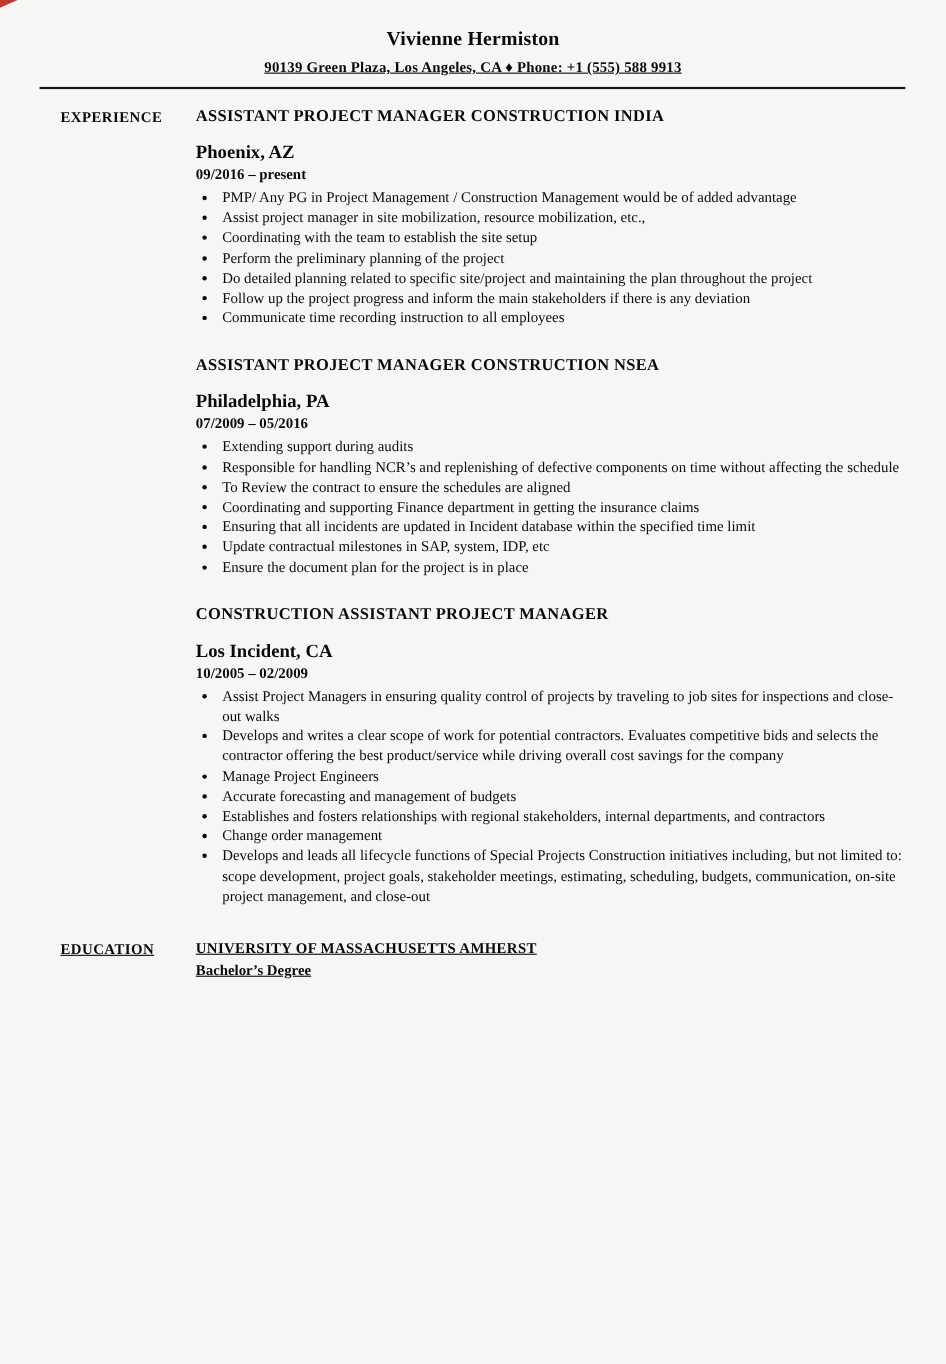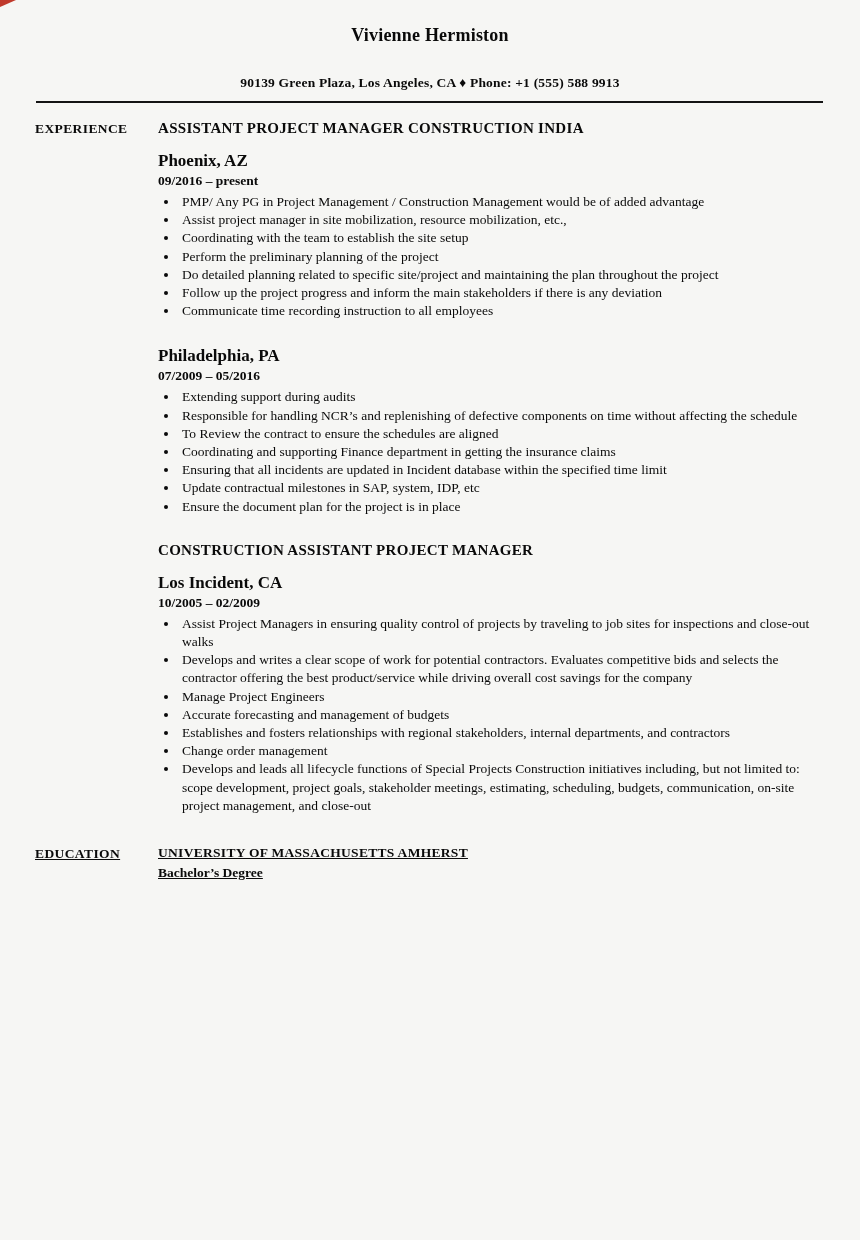--- a/index.html
+++ b/index.html
@@ -14,24 +14,24 @@
   }
   .corner-fragment {
     position: absolute;
     top: 0; left: 0;
     width: 0; height: 0;
     border-top: 7px solid #c0392b;
     border-right: 16px solid transparent;
   }
   .header { padding-top: 25px; text-align: center; }
   .name { font-size: 18px; font-weight: bold; letter-spacing: 0.2px; }
-  .contact { font-size: 13.5px; font-weight: bold; margin-top: 29px; letter-spacing: 0.2px; }
+  .contact { font-size: 13.5px; font-weight: bold; margin-top: 7px; letter-spacing: 0.2px; text-decoration: underline; }
   .rule { border: none; border-top: 2px solid #141414; margin: 10px 37px 0 36px; }
 
-  .section { display: flex; padding: 0 36px 0 35px; margin-top: 17px; }
+  .section { display: flex; padding: 0 36px 0 35px; margin-top: 17px; margin-left: 20px; }
   .section-label {
     flex: none; width: 123px;
     font-weight: bold; font-size: 13.5px;
     letter-spacing: 0.4px; padding-top: 1px;
   }
   .section-content { flex: 1; min-width: 0; }
 
   .job + .job { margin-top: 26px; }
   .job-title { font-weight: bold; font-size: 15px; letter-spacing: 0.3px; }
   .job-location { font-weight: bold; font-size: 17px; margin-top: 14px; }
@@ -71,20 +71,21 @@
         <li>Assist project manager in site mobilization, resource mobilization, etc.,</li>
         <li>Coordinating with the team to establish the site setup</li>
         <li>Perform the preliminary planning of the project</li>
         <li>Do detailed planning related to specific site/project and maintaining the plan throughout the project</li>
         <li>Follow up the project progress and inform the main stakeholders if there is any deviation</li>
         <li>Communicate time recording instruction to all employees</li>
       </ul>
     </div>
 
     <div class="job">
+      <div class="job-title">ASSISTANT PROJECT MANAGER CONSTRUCTION NSEA</div>
       <div class="job-location">Philadelphia, PA</div>
       <div class="job-dates">07/2009 – 05/2016</div>
       <ul class="bullets">
         <li>Extending support during audits</li>
         <li>Responsible for handling NCR’s and replenishing of defective components on time without affecting the schedule</li>
         <li>To Review the contract to ensure the schedules are aligned</li>
         <li>Coordinating and supporting Finance department in getting the insurance claims</li>
         <li>Ensuring that all incidents are updated in Incident database within the specified time limit</li>
         <li>Update contractual milestones in SAP, system, IDP, etc</li>
         <li>Ensure the document plan for the project is in place</li>

